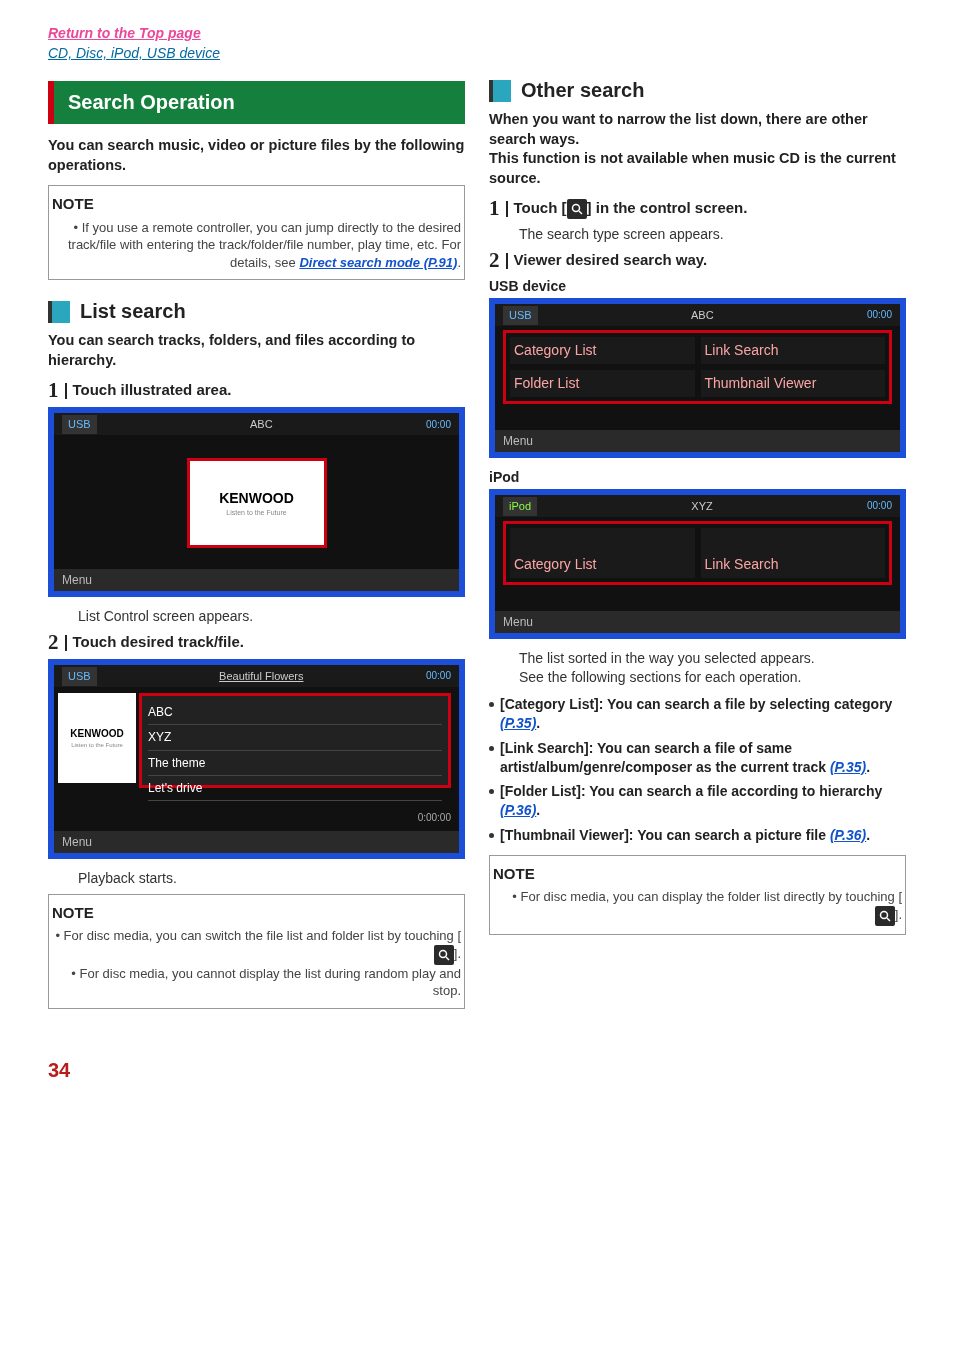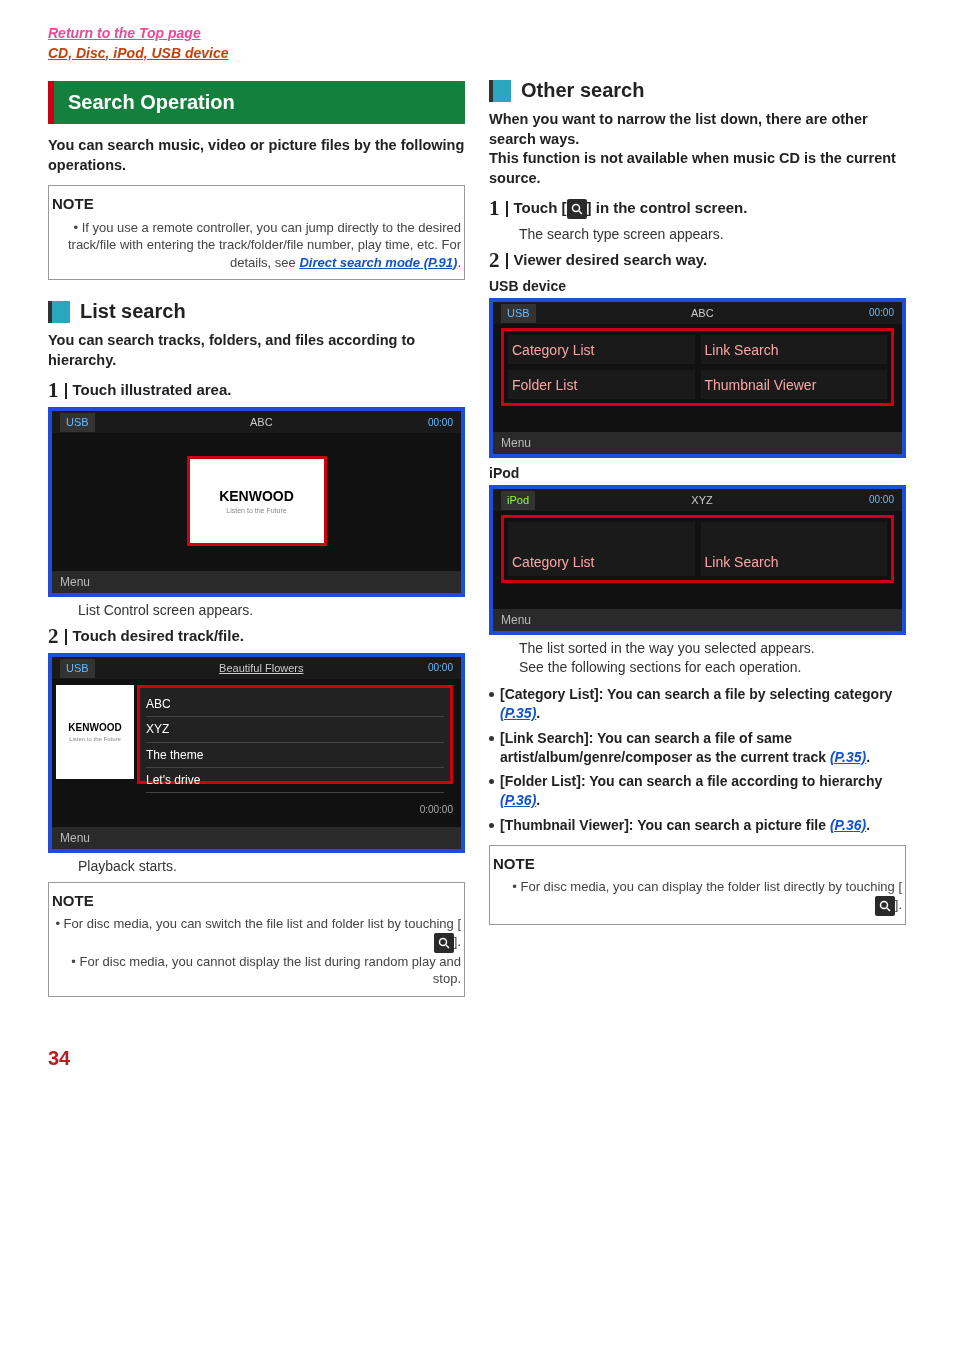--- a/index.html
+++ b/index.html
@@ -15,23 +15,23 @@
   .top-links { margin-bottom: 8px; }
   .top-link1 {
     color: #ec4899;
     text-decoration: underline;
     font-weight: 700;
     font-style: italic;
     font-size: 14px;
     margin-top: 48px;
   }
   .top-link2 {
-    color: #c2410c;
+    color: #0369a1;
     text-decoration: underline;
-    font-weight: 700;
+    font-weight: 400;
     font-style: italic;
     font-size: 14px;
   }
   .columns {
     display: flex;
     gap: 24px;
     margin-top: 12px;
   }
   .col { flex: 1; min-width: 0; }
   .section-bar {
@@ -113,22 +113,22 @@
   }
   .step-body {
     margin: 2px 0 6px 30px;
     font-size: 14px;
     color: #333;
     font-weight: 400;
   }
   .img-placeholder {
     width: 100%;
     background: #111;
-    border: 4px solid #1d4ed8;
-    margin-bottom: 4px;
+    border: 6px solid #1d4ed8;
+    margin-bottom: 10px;
     position: relative;
     overflow: hidden;
     color: #ccc;
     font-size: 11px;
   }
   .img-sm { height: 190px; }
   .img-lg { height: 200px; }
   .img-md { height: 160px; }
   .img-xs { height: 150px; }
   .img-bottom-bar {
@@ -246,21 +246,21 @@
     font-weight: 900;
     font-size: 20px;
     margin-top: 36px;
     color: #b91c1c;
   }
   .icon-shuffle-row {
     position: absolute;
     bottom: 24px; left: 0; right: 0;
     height: 22px;
     display: flex;
-    align-items: flex-start;
+    align-items: center;
     padding: 0 8px;
     gap: 6px;
     font-size: 10px;
     color: #aaa;
   }
 </style>
 </head>
 <body>
 
 <div class="top-links">

